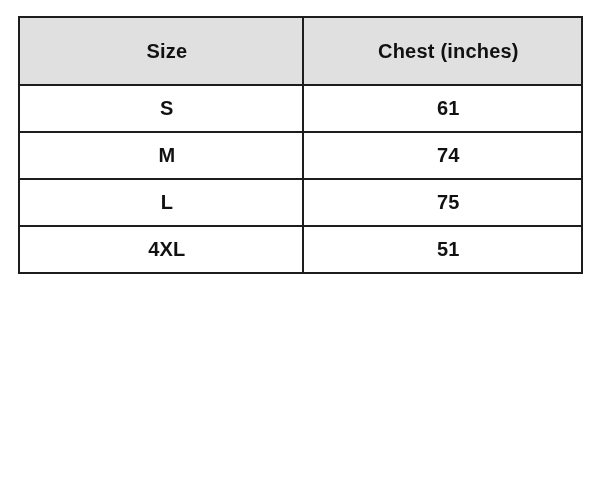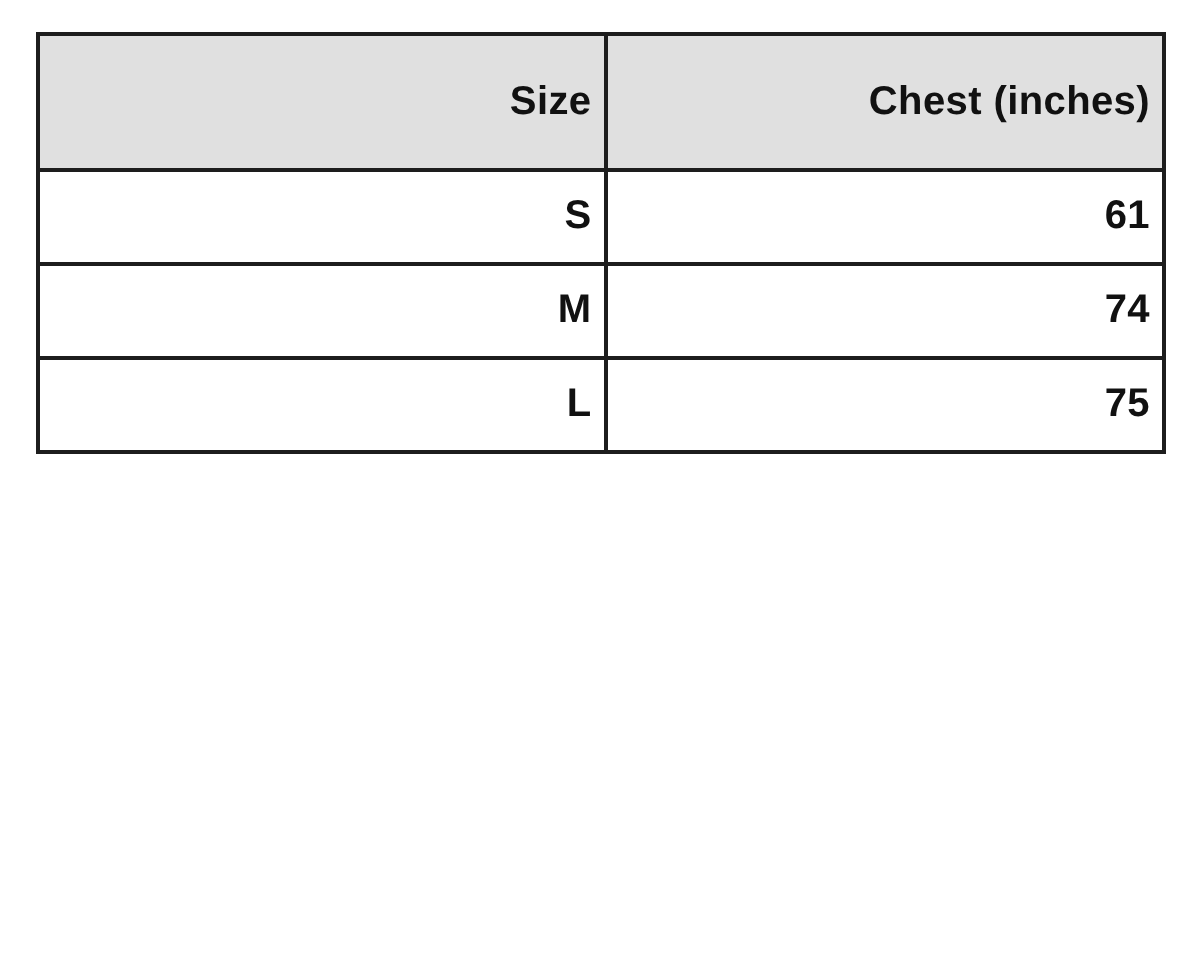--- a/index.html
+++ b/index.html
@@ -22,21 +22,21 @@
     width:565px;
   }
   table.size-chart{
     border-collapse:collapse;
     width:565px;
     table-layout:fixed;
   }
   .size-chart th,
   .size-chart td{
     border:2px solid var(--border-color);
-    text-align:right;
+    text-align:center;
     vertical-align:middle;
     padding:0 6px 0 18px;
     font-weight:bold;
     font-size:20px;
     color:var(--text-color);
     letter-spacing:0.2px;
   }
   .size-chart thead tr{ height:68px; }
   .size-chart thead th{
     background:var(--header-bg);
@@ -66,15 +66,19 @@
           <td>61</td>
         </tr>
         <tr>
           <td>M</td>
           <td>74</td>
         </tr>
         <tr>
           <td>L</td>
           <td>75</td>
         </tr>
+        <tr>
+          <td>4XL</td>
+          <td>51</td>
+        </tr>
       </tbody>
   </table>
 </div>
 
 </body></html>

